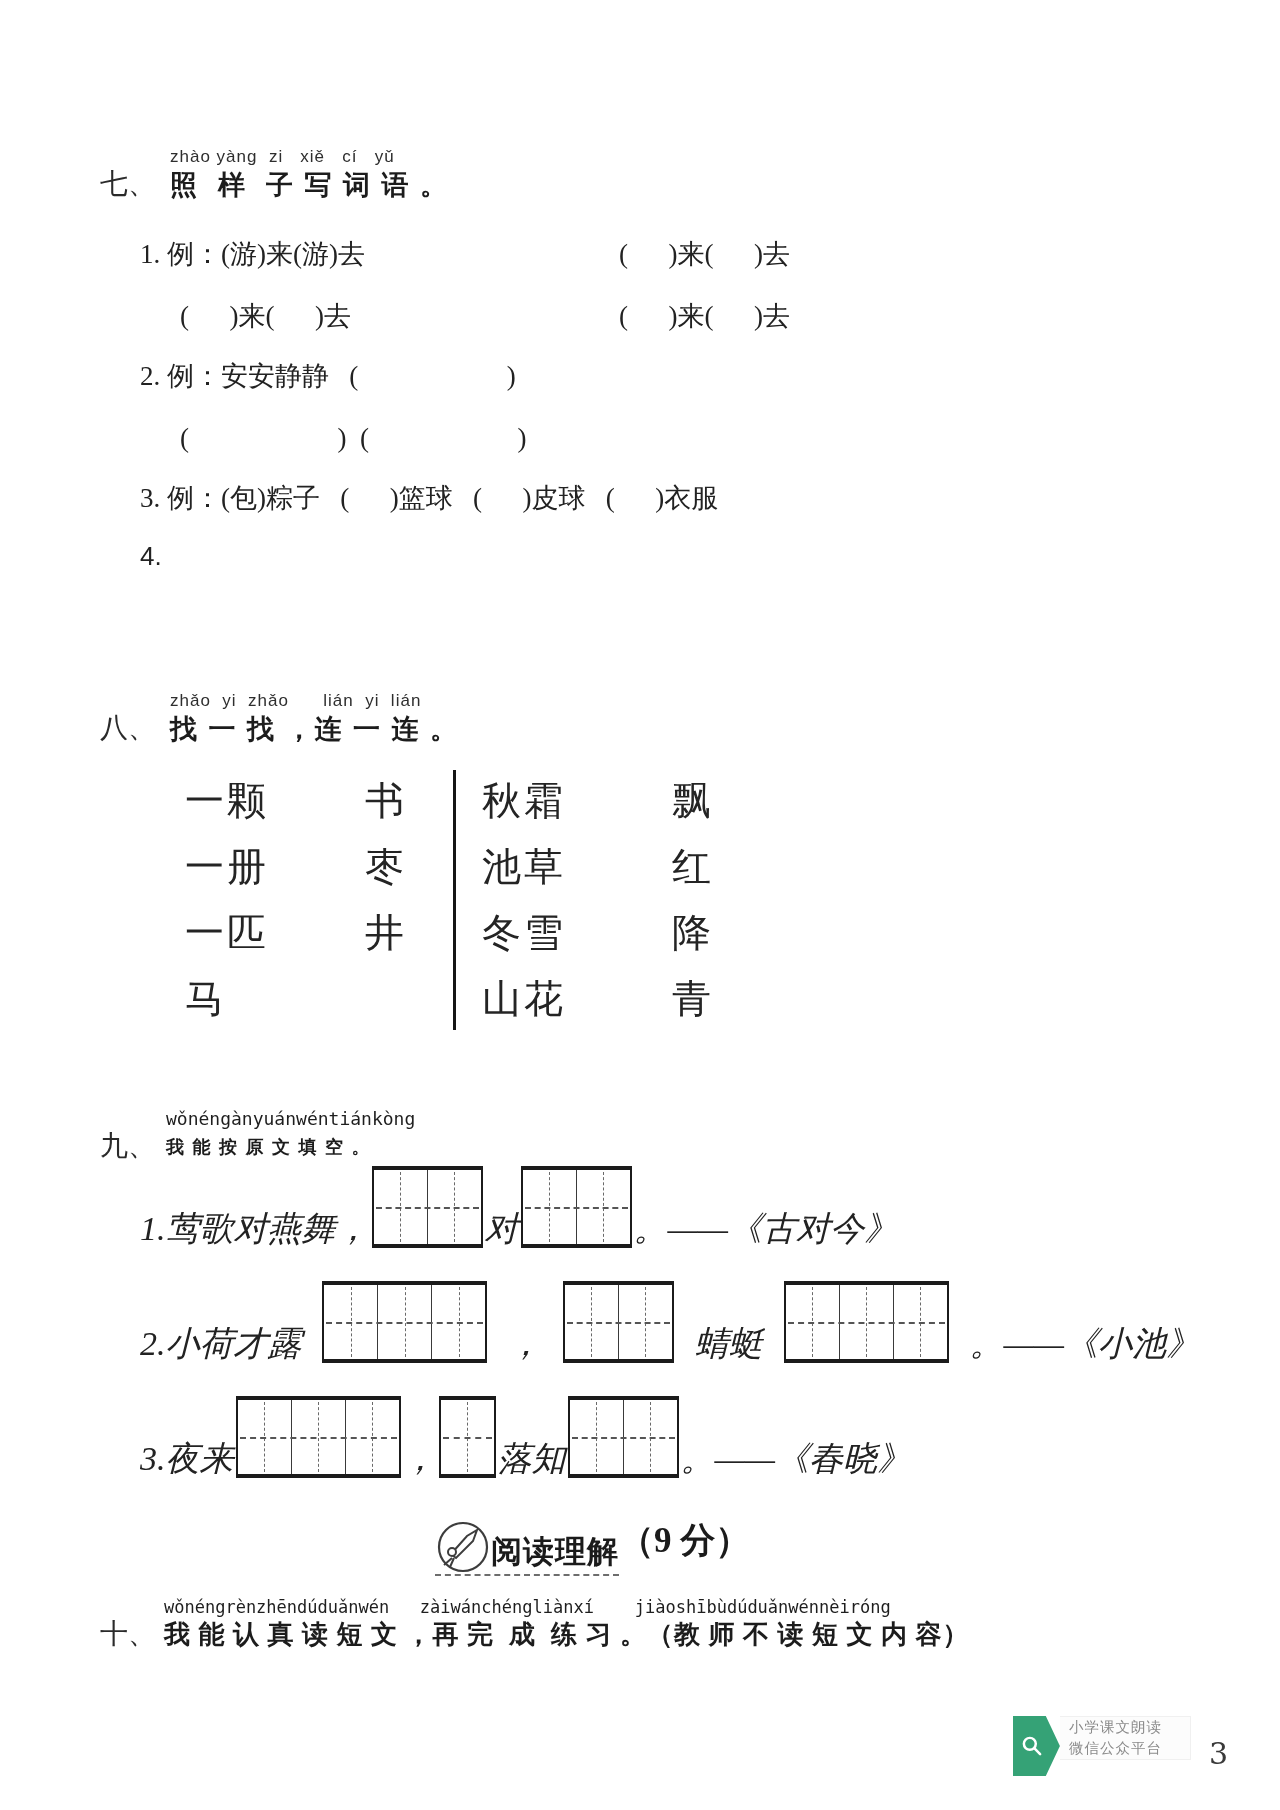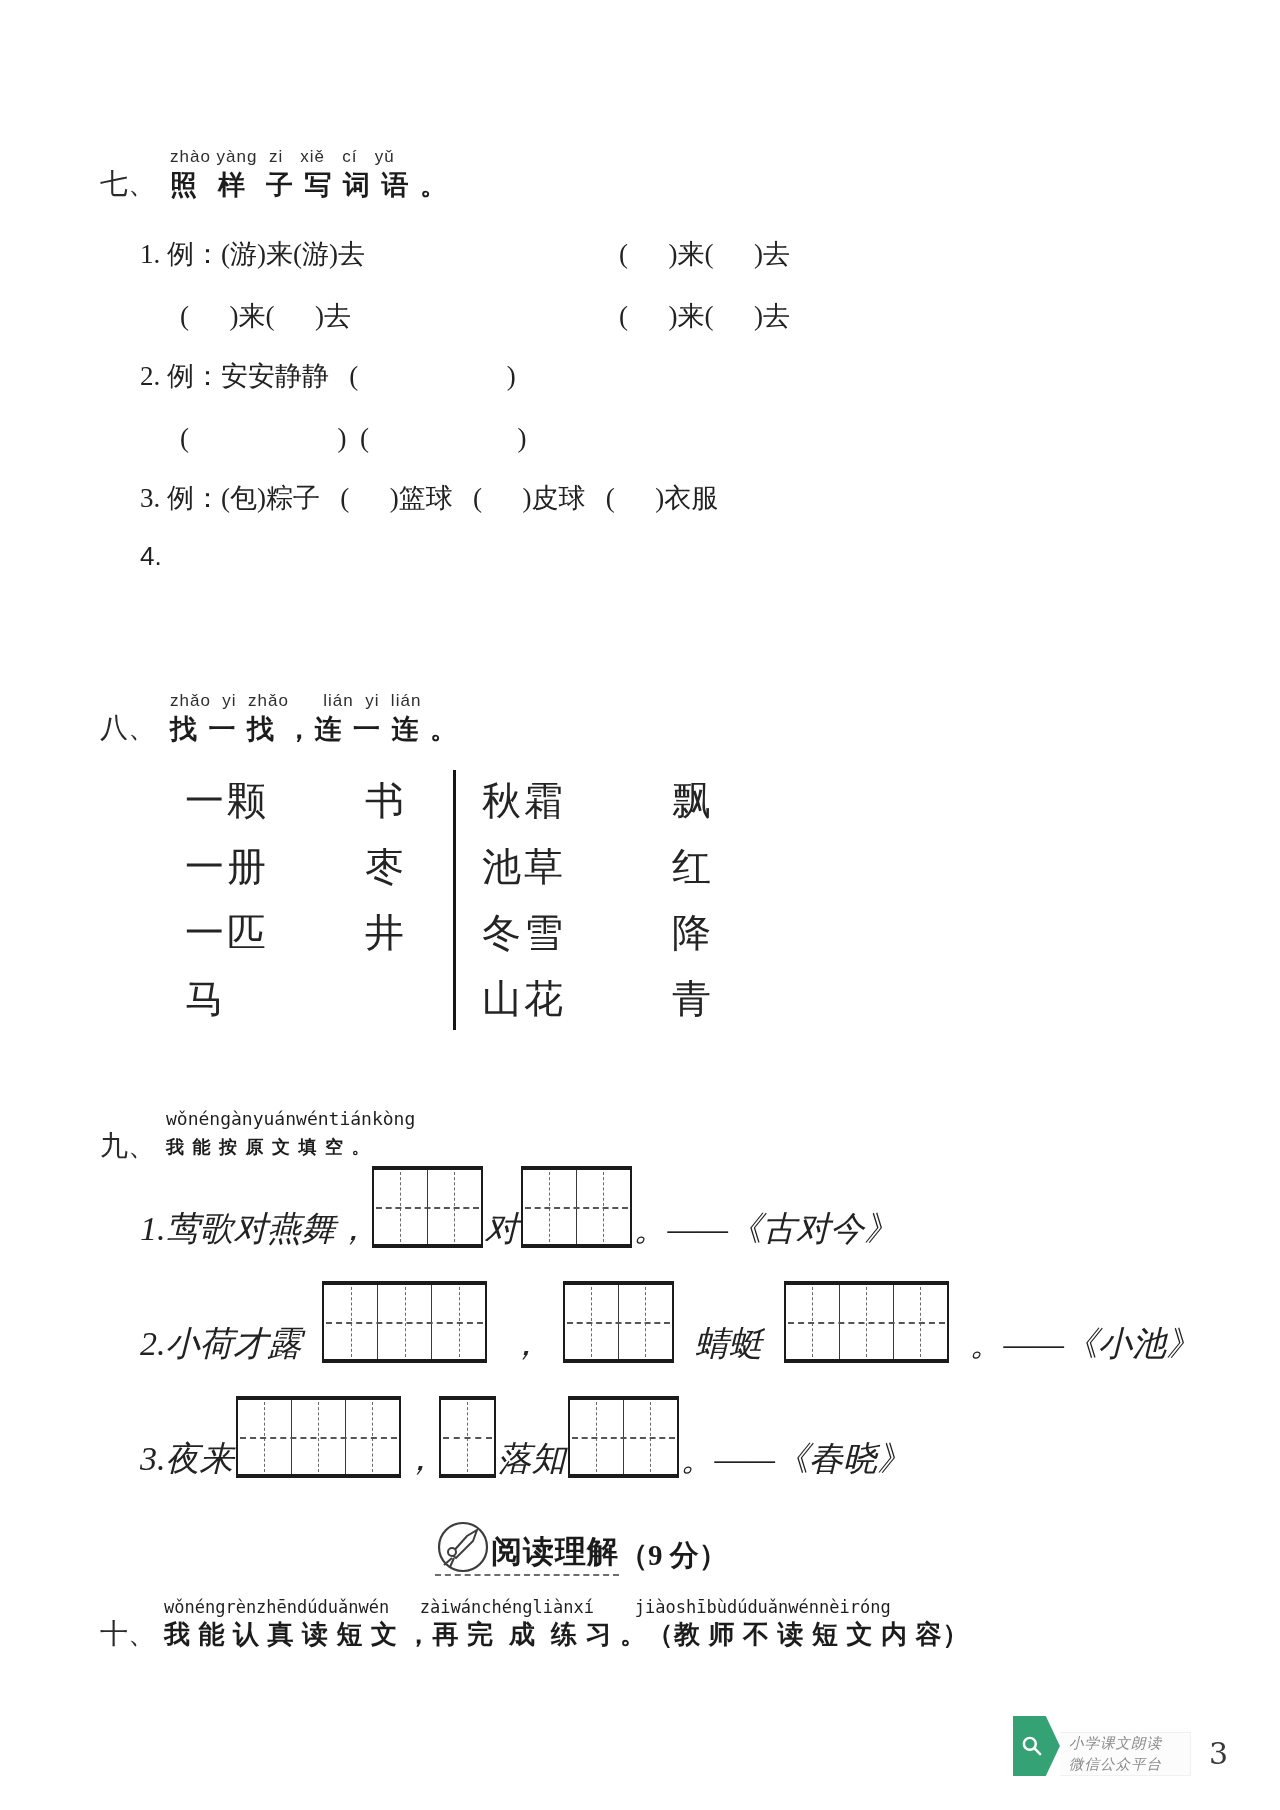--- a/index.html
+++ b/index.html
@@ -66,35 +66,35 @@
   .fl2 { margin-top:33px;justify-content:space-between; }
   .fl3 { margin-top:33px; }
   .ft { font-size:34px; line-height:38px; color:#222; white-space:pre-wrap;font-style:italic; }
   .tzg { display:flex; border:solid #1b1b1b; border-width:4px 2px; position:relative; background:#fff; margin:0 2px; }
   .tzg::after { content:""; position:absolute; left:2px; right:2px; top:50%; border-top:2px dashed #555; }
   .tzg .cell { width:53px; height:74px; position:relative; border-right:1.5px solid #3a3a3a; }
   .tzg .cell:last-child { border-right:none; }
   .tzg .cell::before { content:""; position:absolute; top:2px; bottom:2px; left:50%; border-left:1.5px dashed #6a6a6a; }
 
   
-  .read-head { margin-top:42px; margin-left:335px; display:flex; align-items:flex-end; }
+  .read-head { margin-top:42px; margin-left:335px; display:flex; }
   .read-underline { display:flex; align-items:flex-end; border-bottom:2.5px dashed #6d6d6d; padding-bottom:2px; }
   .read-icon { display:block; margin-bottom:-4px; }
   .read-title { font-size:31px; font-weight:700; line-height:40px; color:#1b1b1b;
     font-family:"Liberation Serif","DejaVu Serif",serif; letter-spacing:1px; }
-  .read-score { font-size:29px; font-weight:700; line-height:42px; color:#1b1b1b; white-space:pre-wrap; }
+  .read-score { font-size:35px; font-weight:700; line-height:42px; color:#1b1b1b; white-space:pre-wrap; }
 
   
   .sec10 { margin-top:20px; }
   .sec10 .title-song { letter-spacing:1px; font-size:26px; }
   .sec10 .pinyin-mono { font-size:17px; letter-spacing:0; }
 
   
   .footer { position:absolute; right:52px; bottom:34px; display:flex; align-items:center; }
-  .wechat-badge { display:flex; align-items:flex-end;font-style:italic; }
+  .wechat-badge { display:flex; align-items:flex-start; }
   .badge-flag { width:47px; height:60px; background:#35A276;
     clip-path:polygon(0 0,70% 0,100% 50%,70% 100%,0 100%);
     display:flex; align-items:center; }
   .badge-flag svg { margin-left:6px; }
   .badge-text { width:112px; background:#fcfcfc; border:1px solid #f0f0f0; border-left:none;
     display:flex; flex-direction:column; justify-content:center; padding:0 9px;
     font-family:"Liberation Sans","DejaVu Sans",sans-serif;
     font-size:14.5px; line-height:21px; color:#8b8b8b; letter-spacing:1px; }
   .page-num { margin-left:18px; font-family:"DejaVu Serif","Liberation Serif",serif;
     font-size:30px; color:#3a3a3a; padding-top:14px; }

